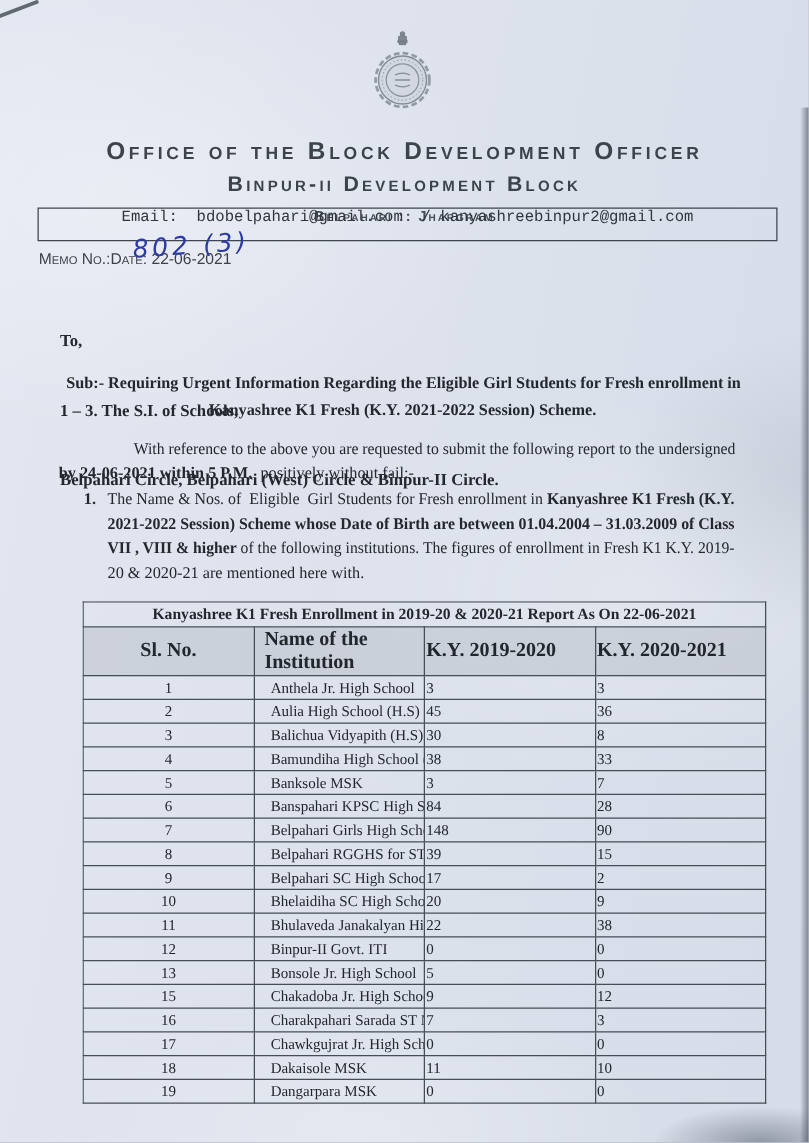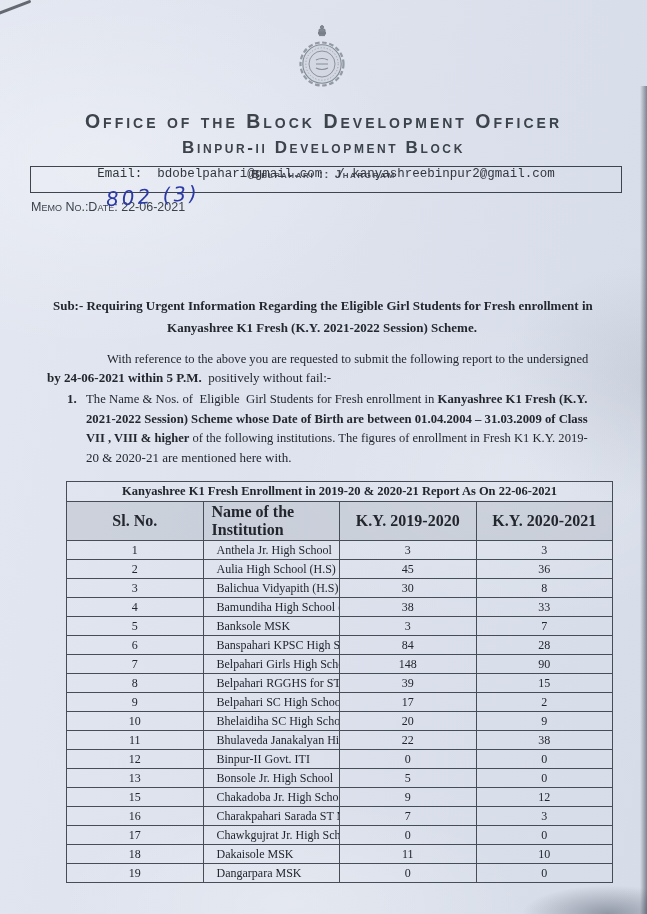--- a/index.html
+++ b/index.html
@@ -66,21 +66,21 @@
   table.enroll { width:547px; border-collapse:collapse; table-layout:fixed;
     font-size:12px; color:#22262d; }
   table.enroll, table.enroll td, table.enroll th { border:1px solid #474d57; }
   table.enroll { border-width:1.5px; }
   .t-title { height:17px; text-align:center; font-weight:bold; font-size:12.5px; }
   .t-head th { height:19px; font-size:16px; background:rgba(146,154,166,0.26); }
   .t-head th.c-name { text-align:left; padding-left:8px; }
   td.c-sl, th.c-sl { width:56px; text-align:center; }
   td.c-name { width:270px; text-align:left; padding-left:13px; white-space:nowrap; overflow:hidden; }
   th.c-name { width:270px; }
-  td.c-num, th.c-num { text-align:center; }
+  td.c-num, th.c-num { text-align:left; }
   th.c-num1, td.c-num1 { width:103px; }
   tbody.t-body td { height:16px; line-height:1; }
 </style>
 </head>
 <body>
 
 <div class="paper">
 
   <div class="mark-topleft"></div>
   <div class="edge-right"></div>
@@ -109,20 +109,25 @@
   <div class="email-box">
     <span>Email:  bdobelpahari@gmail.com  / kanyashreebinpur2@gmail.com</span>
   </div>
 
   <div class="memo-row">
     <span>Memo No.:</span>
     <span><span>Date:</span> <span>22-06-2021</span></span>
   </div>
   <div class="handwriting">802 (3)</div>
 
+  <div class="addr">
+    <div>To,</div>
+    <div>1 – 3. The S.I. of Schools,</div>
+    <div>Belpahari Circle, Belpahari (West) Circle &amp; Binpur-II Circle.</div>
+  </div>
 
   <div class="subject">
     <div class="fitcenter" style="transform-origin: center center; transform: scaleX(0.99631);">Sub:- Requiring Urgent Information Regarding the Eligible Girl Students for Fresh enrollment in</div>
     <div class="fitcenter">Kanyashree K1 Fresh (K.Y. 2021-2022 Session) Scheme.</div>
   </div>
 
   <div class="para">
     <div class="fitline indent" style="transform-origin: left center; transform: scaleX(0.9678);">With reference to the above you are requested to submit the following report to the undersigned</div>
     <div class="fitline"><span class="b">by </span><span class="b">24-06-2021 within 5 P.M.</span><span>  positively without fail:-</span></div>
   </div>

